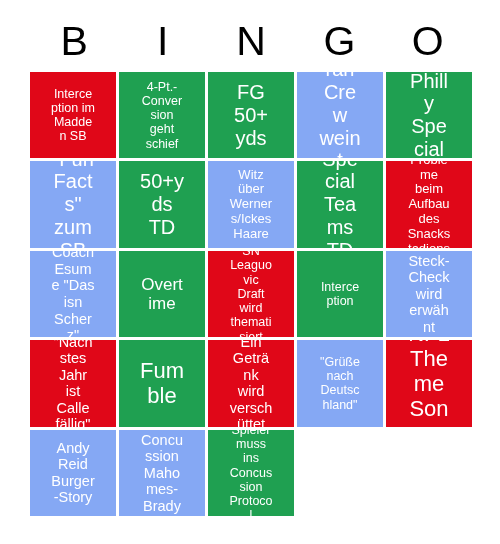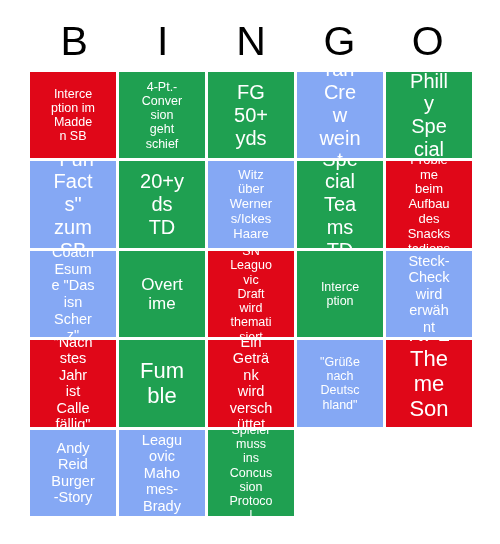--- a/index.html
+++ b/index.html
@@ -104,21 +104,21 @@
       <div class="bingo-cell blue fs-xl">
         <span>ran Crew weint</span>
       </div>
       <div class="bingo-cell green fs-xl">
         <span>Philly Special</span>
       </div>
       <div class="bingo-cell blue fs-xl">
         <span>"Fun Facts" zum SB</span>
       </div>
       <div class="bingo-cell green fs-xl">
-        <span>20+yds TD</span>
+        <span>50+yds TD</span>
       </div>
       <div class="bingo-cell blue fs-xs">
         <span>Witz über Werners/Ickes Haare</span>
       </div>
       <div class="bingo-cell green fs-xl">
         <span>Special Teams TD</span>
       </div>
       <div class="bingo-cell red fs-xs">
         <span>Probleme beim Aufbau des Snackstadions</span>
       </div>
@@ -149,20 +149,20 @@
       <div class="bingo-cell blue fs-sm">
         <span>"Grüße nach Deutschland"</span>
       </div>
       <div class="bingo-cell red fs-xxl">
         <span>NFL Theme Song</span>
       </div>
       <div class="bingo-cell blue fs-md">
         <span>Andy Reid Burger-Story</span>
       </div>
       <div class="bingo-cell blue fs-md">
-        <span>Leaguovic Mahomes-Brady</span>
+        <span>Concussion Mahomes-Brady</span>
       </div>
       <div class="bingo-cell green fs-sm">
         <span>Spieler muss ins Concussion Protocol</span>
       </div>
     </div>
 
 </div>
 
 </body></html>

